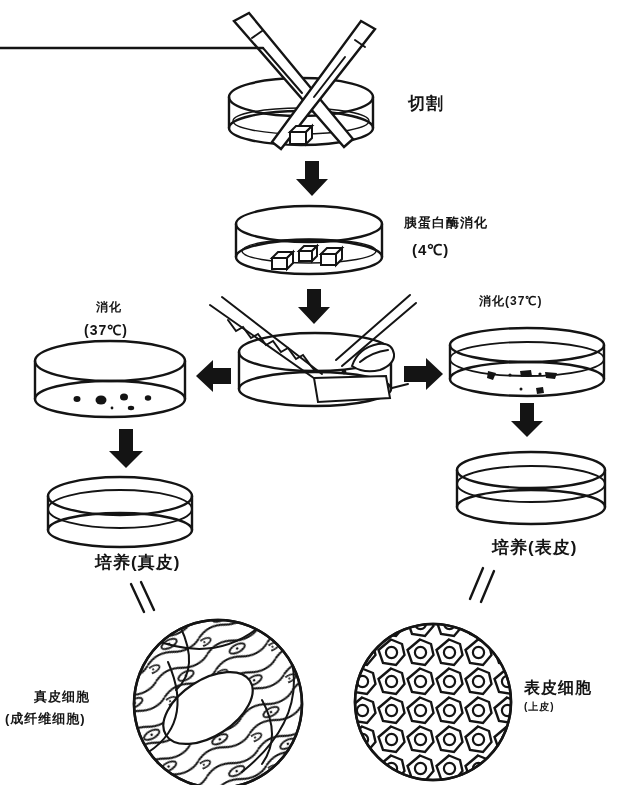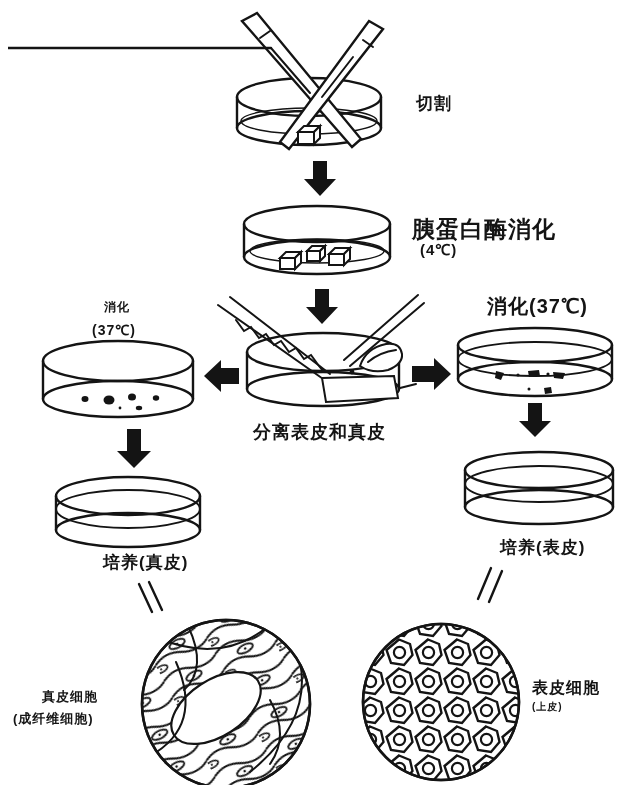--- a/index.html
+++ b/index.html
@@ -1,18 +1,18 @@
 <!DOCTYPE html>
 <html><head>
 <meta charset="utf-8">
 <style>
   html,body{margin:0;padding:0;}
   body{width:640px;height:785px;background:#ffffff;position:relative;overflow:hidden;
        font-family:"Liberation Sans", sans-serif;}
-  #stage{position:absolute;left:8px;top:0;width:512px;height:785px;}
+  #stage{position:absolute;left:0;top:0;width:512px;height:785px;}
   svg{position:absolute;left:0;top:0;}
   .lbl{position:absolute;color:#141414;font-weight:700;letter-spacing:1px;white-space:nowrap;
        font-family:"Liberation Sans", sans-serif;}
 </style>
 </head>
 <body>
 
 <div id="stage">
 
 <svg width="640" height="785" viewBox="0 0 640 785">
@@ -184,29 +184,28 @@
 
     <g>
       <circle cx="433" cy="702" r="78" fill="url(#epi)"></circle>
       <circle cx="433" cy="702" r="78" stroke-width="2.6"></circle>
     </g>
   </g>
 </svg>
 
 <div class="lbl" style="left:408px;top:92px;font-size:17px">切割</div>
 
-<div class="lbl" style="left:404px;top:214px;font-size:23px">胰蛋白酶消化</div>
+<div class="lbl" style="left:404px;top:214px;font-size:13px">胰蛋白酶消化</div>
 <div class="lbl" style="left:412px;top:239px;font-size:15px">(4℃)</div>
 
 <div class="lbl" style="left:96px;top:299px;font-size:12px">消化</div>
 <div class="lbl" style="left:84px;top:320px;font-size:14px">(37℃)</div>
 
-<div class="lbl" style="left:479px;top:293px;font-size:20px">消化(37℃)</div>
-
-<div class="lbl" style="left:245px;top:420px;font-size:18px">分离表皮和真皮</div>
+<div class="lbl" style="left:479px;top:293px;font-size:12px">消化(37℃)</div>
+
 
 <div class="lbl" style="left:95px;top:551px;font-size:17px">培养(真皮)</div>
 <div class="lbl" style="left:492px;top:536px;font-size:17px">培养(表皮)</div>
 
 <div class="lbl" style="left:34px;top:688px;font-size:13px">真皮细胞</div>
 <div class="lbl" style="left:5px;top:710px;font-size:13px">(成纤维细胞)</div>
 
 <div class="lbl" style="left:524px;top:678px;font-size:16px">表皮细胞</div>
 <div class="lbl" style="left:524px;top:700px;font-size:10px">(上皮)</div>
 

